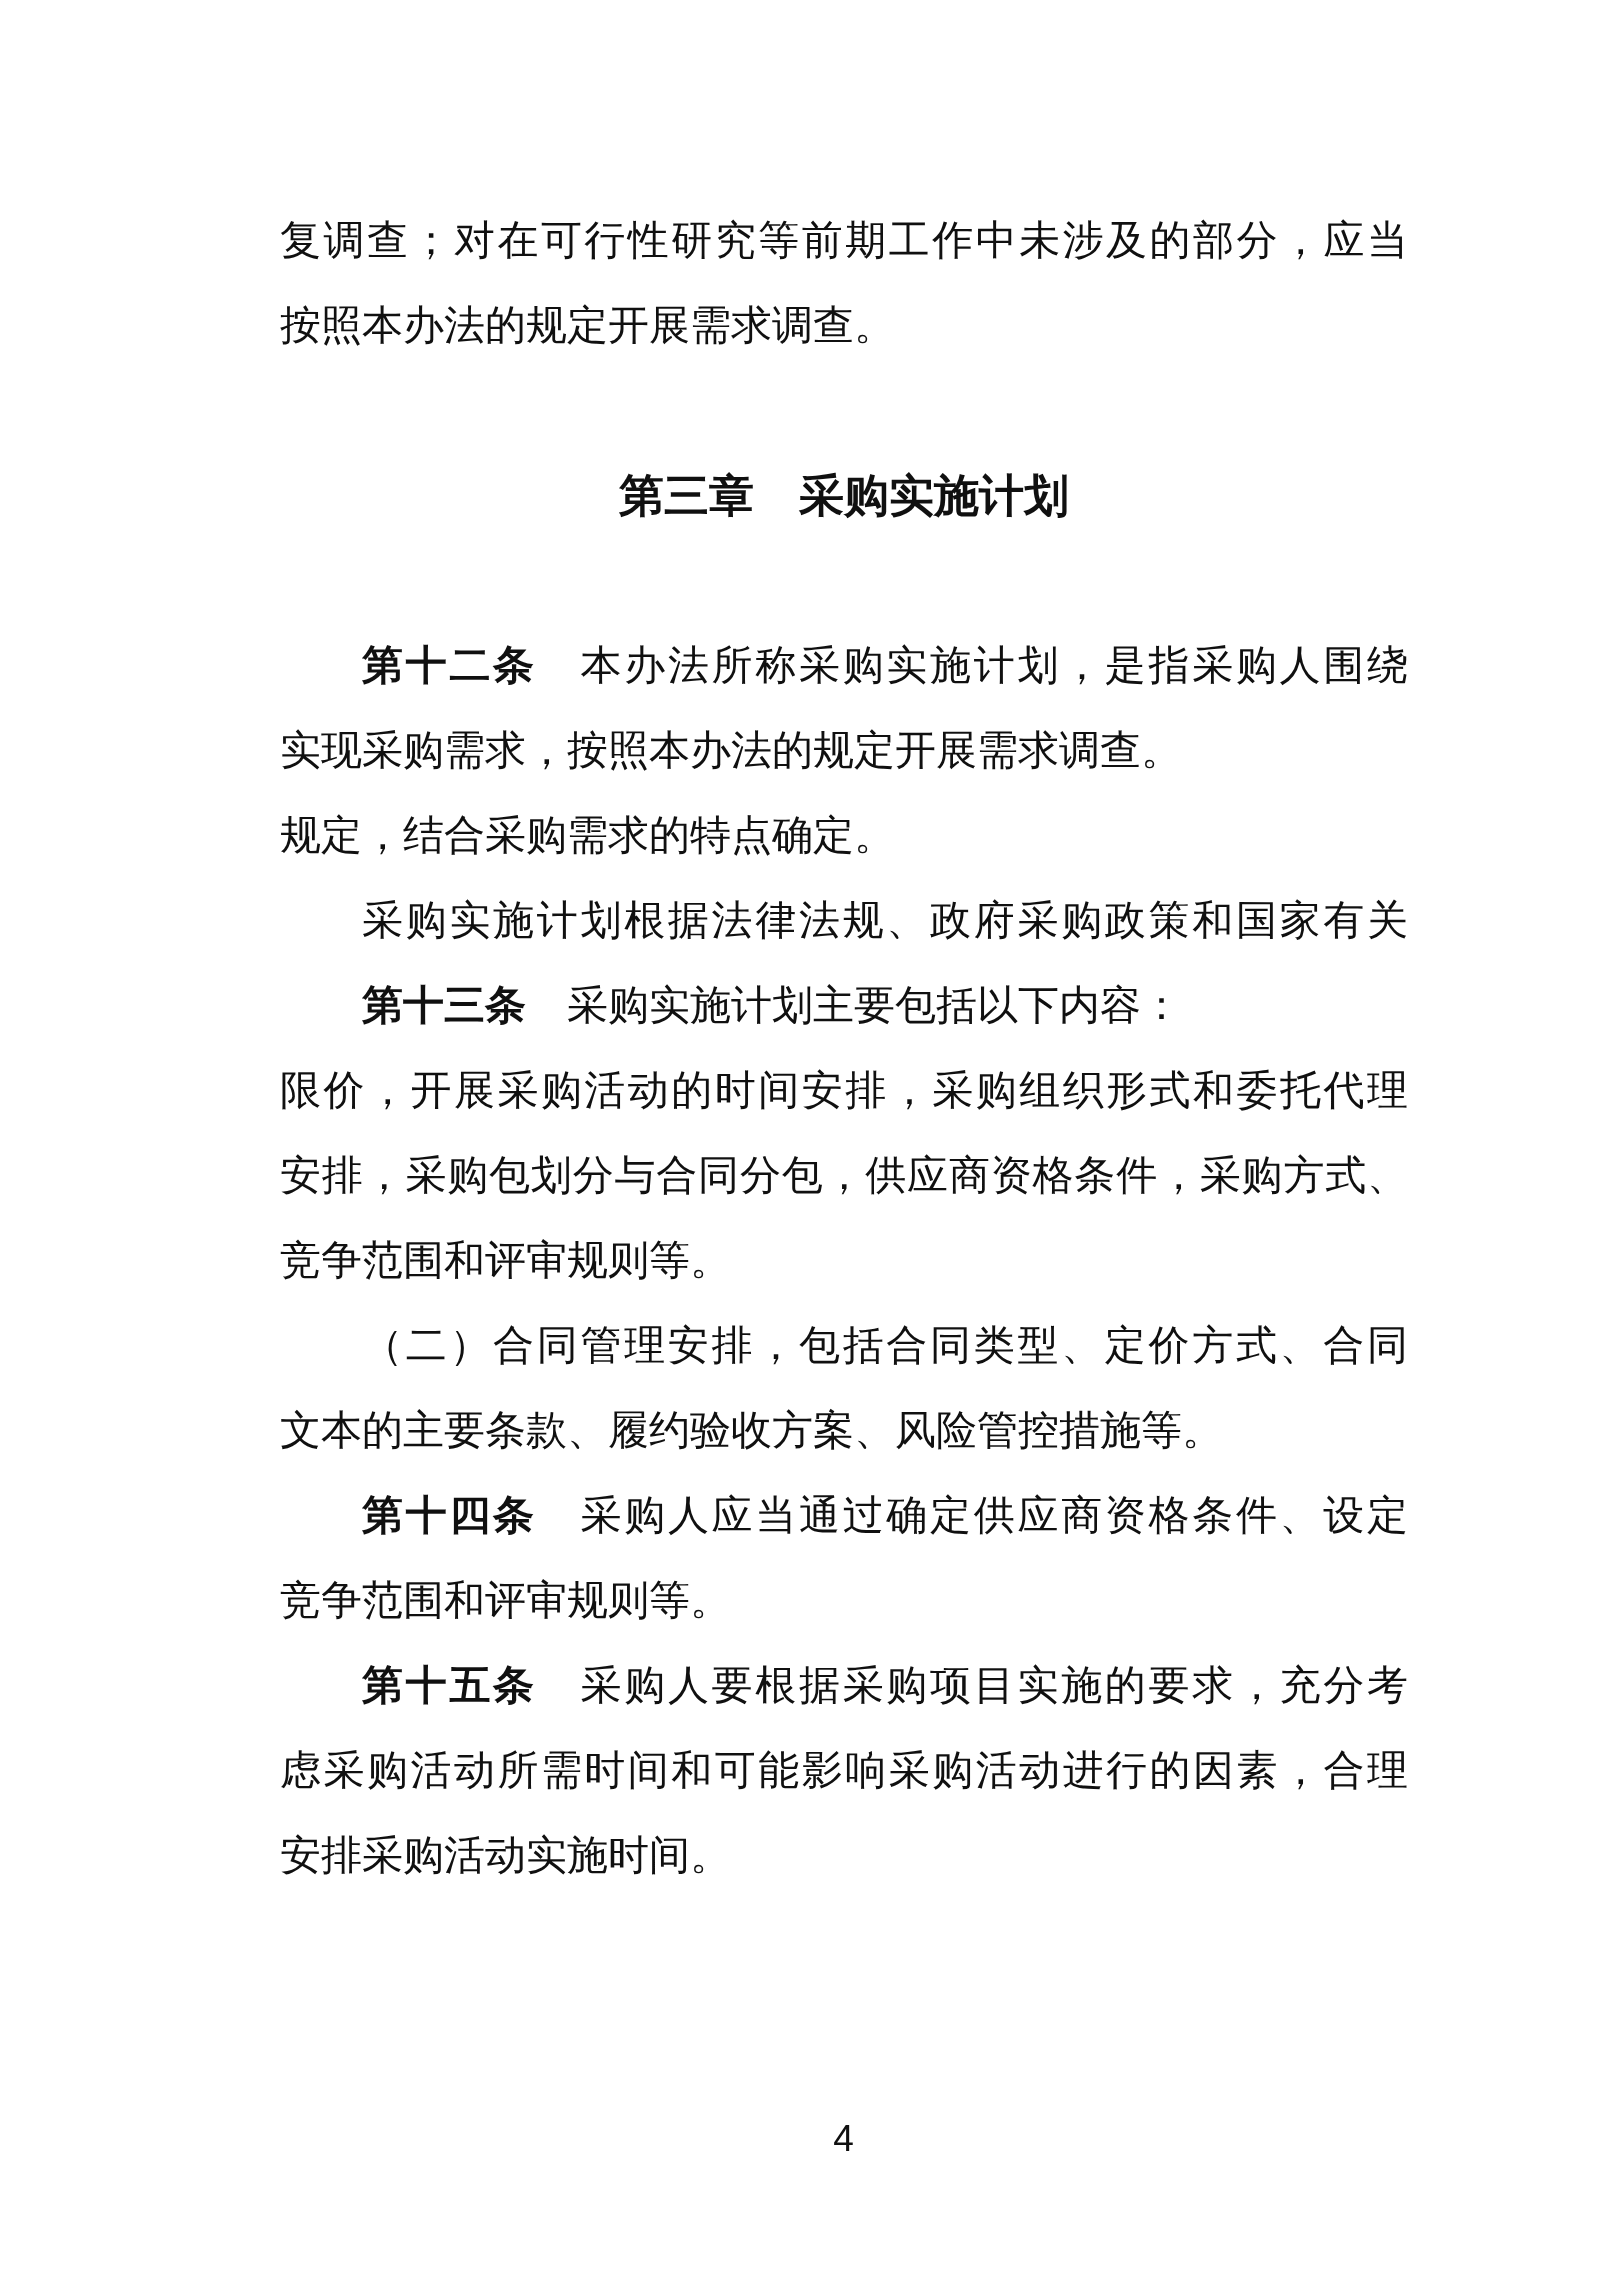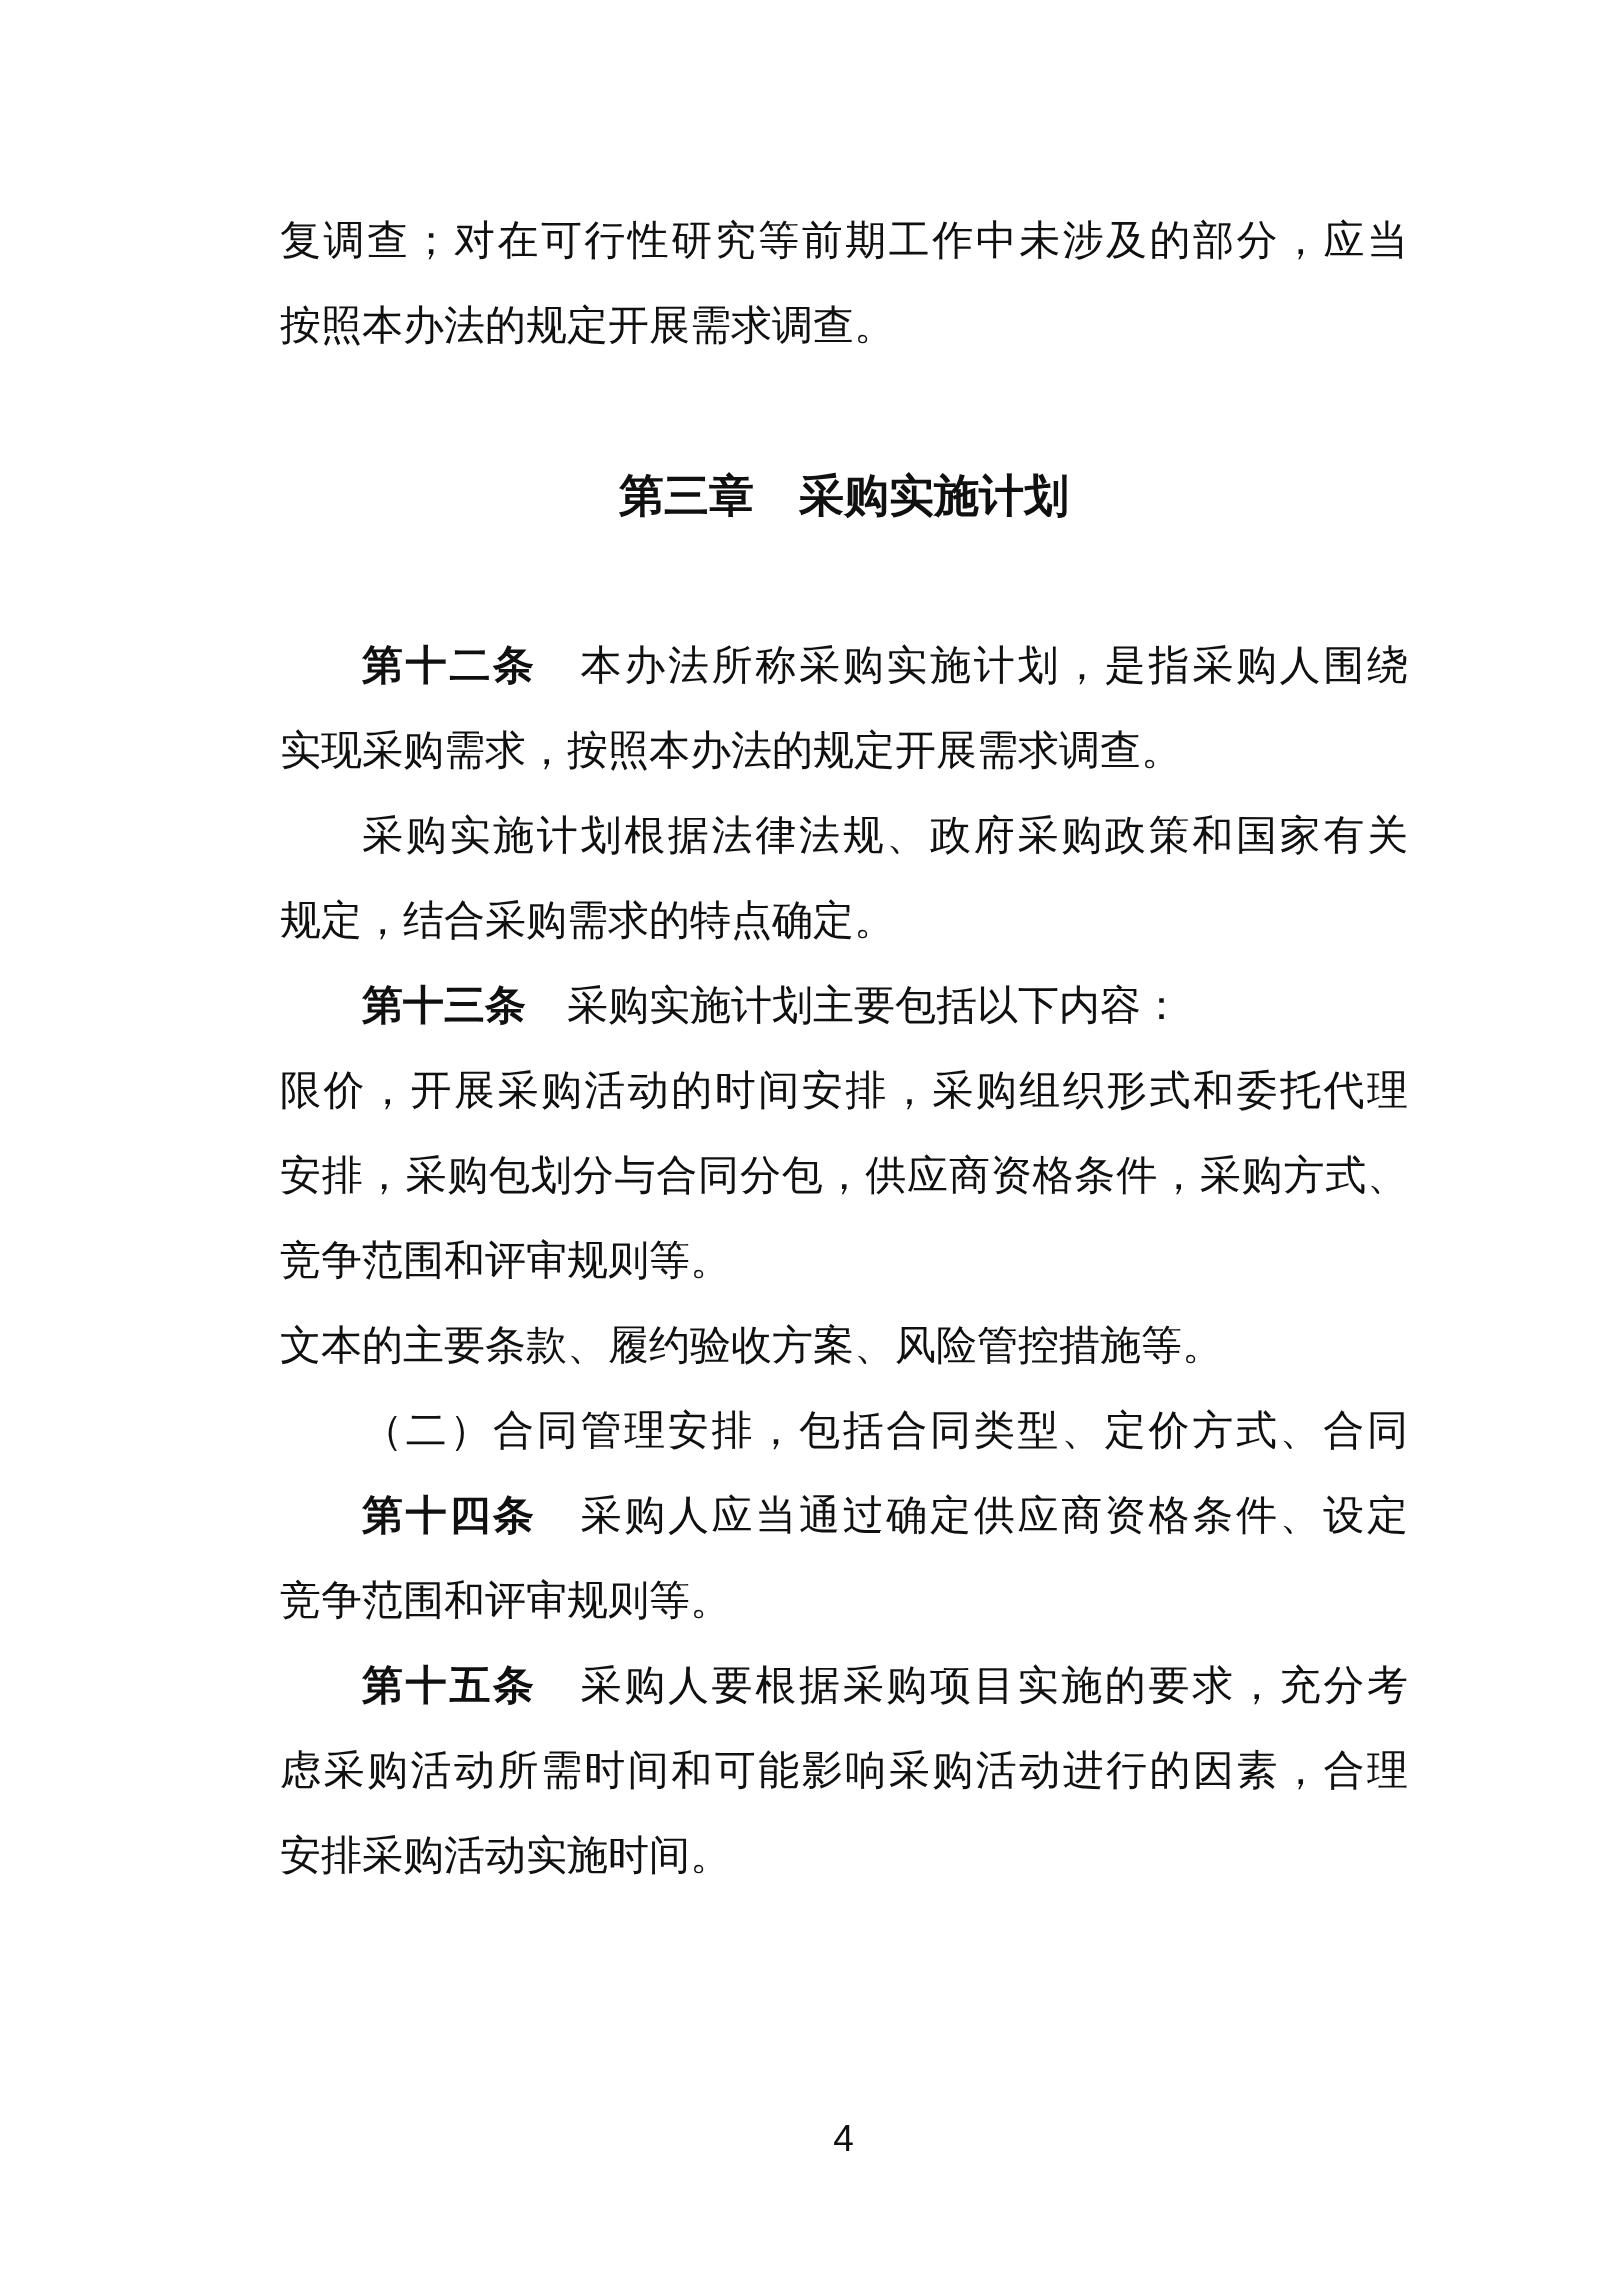--- a/index.html
+++ b/index.html
@@ -65,28 +65,28 @@
 
 <div class="page">
   <div class="content" id="content">
       <div class="line body justify"><span class="run">复调查；对在可行性研究等前期工作中未涉及的部分，应当</span></div>
       <div class="line body"><span class="run">按照本办法的规定开展需求调查。</span></div>
       <div class="line blank"></div>
       <div class="line heading"><span class="run bold-run">第三章　采购实施计划</span></div>
       <div class="line blank"></div>
       <div class="line body justify indent"><span class="run bold-run">第十二条</span><span class="run">　本办法所称采购实施计划，是指采购人围绕</span></div>
       <div class="line body"><span class="run">实现采购需求，按照本办法的规定开展需求调查。</span></div>
+      <div class="line body"><span class="run">规定，结合采购需求的特点确定。</span></div>
       <div class="line body justify indent"><span class="run">采购实施计划根据法律法规、政府采购政策和国家有关</span></div>
-      <div class="line body"><span class="run">规定，结合采购需求的特点确定。</span></div>
       <div class="line body indent"><span class="run bold-run">第十三条</span><span class="run">　采购实施计划主要包括以下内容：</span></div>
       <div class="line body justify"><span class="run">限价，开展采购活动的时间安排，采购组织形式和委托代理</span></div>
       <div class="line body justify"><span class="run">安排，采购包划分与合同分包，供应商资格条件，采购方式、</span></div>
       <div class="line body"><span class="run">竞争范围和评审规则等。</span></div>
+      <div class="line body justify indent"><span class="run">（二）合同管理安排，包括合同类型、定价方式、合同</span></div>
       <div class="line body"><span class="run">文本的主要条款、履约验收方案、风险管控措施等。</span></div>
-      <div class="line body justify indent"><span class="run">（二）合同管理安排，包括合同类型、定价方式、合同</span></div>
       <div class="line body justify indent"><span class="run bold-run">第十四条</span><span class="run">　采购人应当通过确定供应商资格条件、设定</span></div>
       <div class="line body"><span class="run">竞争范围和评审规则等。</span></div>
       <div class="line body justify indent"><span class="run bold-run">第十五条</span><span class="run">　采购人要根据采购项目实施的要求，充分考</span></div>
       <div class="line body justify"><span class="run">虑采购活动所需时间和可能影响采购活动进行的因素，合理</span></div>
       <div class="line body"><span class="run">安排采购活动实施时间。</span></div>
     </div>
   <div class="page-number">4</div>
 </div>
 
 

